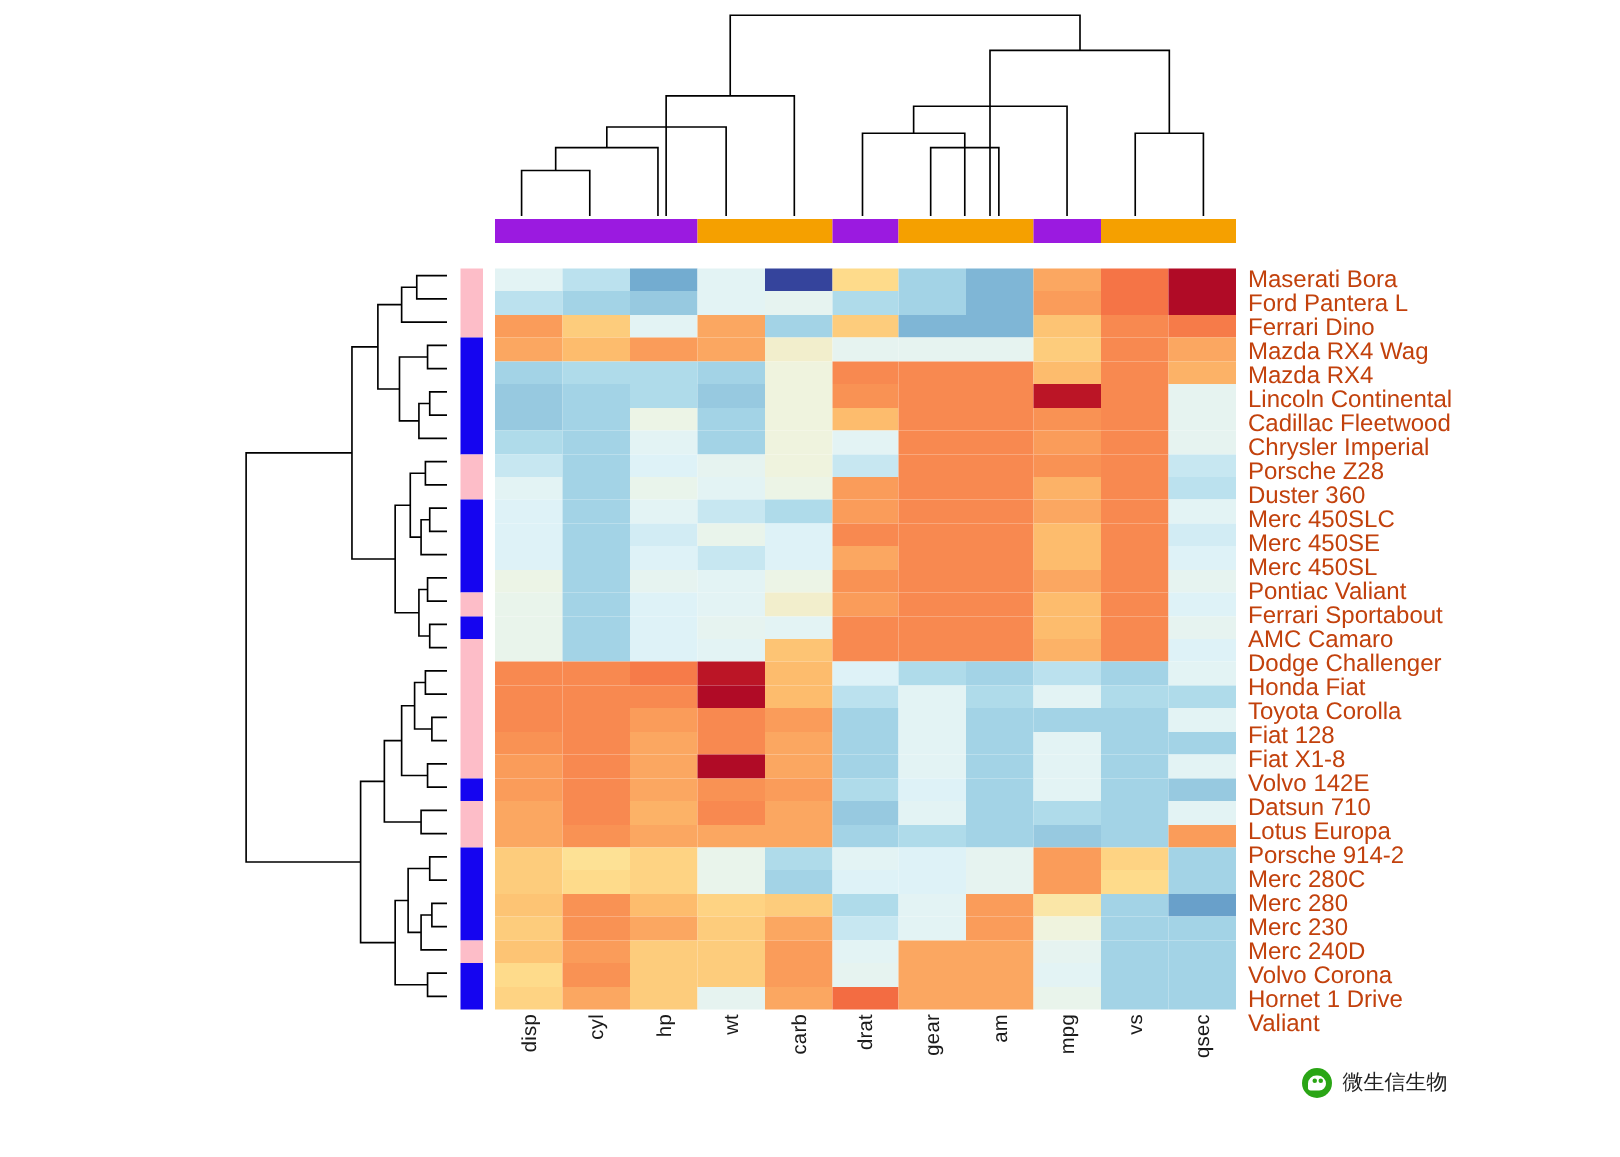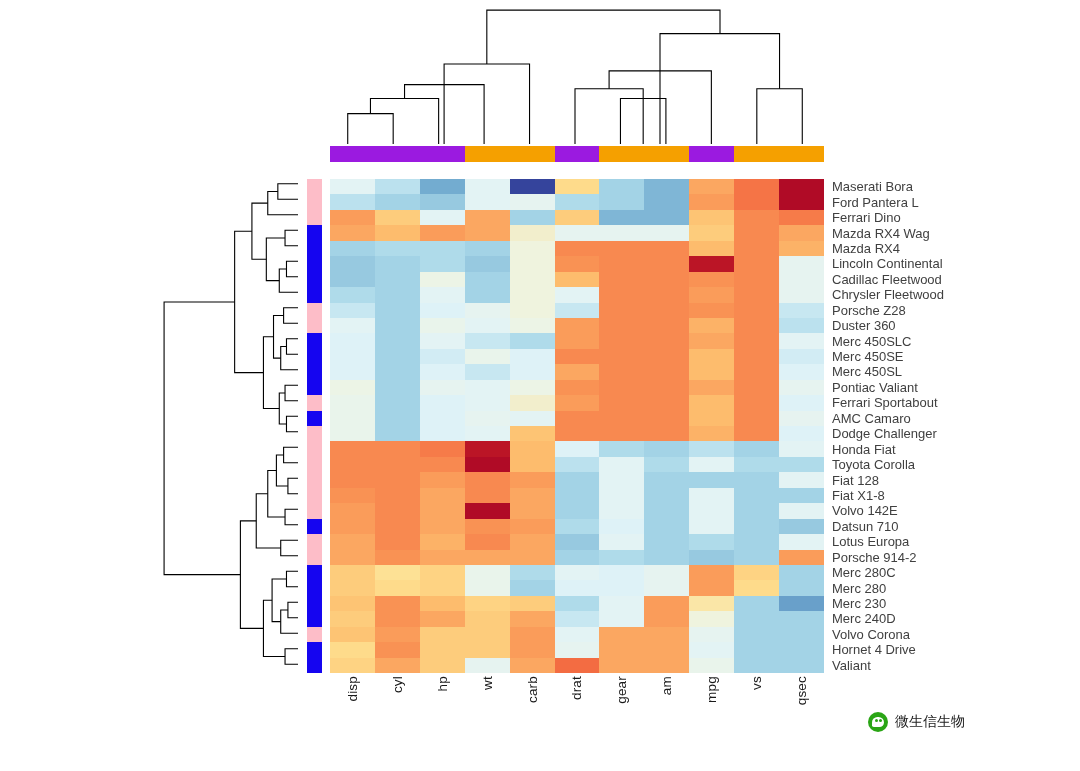--- a/index.html
+++ b/index.html
@@ -24,21 +24,21 @@
 
   
   #heat { position:absolute; left:330px; top:179px; width:494px; height:494px;
           display:grid; grid-template-columns:repeat(11,1fr); grid-auto-rows:1fr; }
   #heat .cell { width:100%; height:100%; }
 
   
   #row-labels { position:absolute; left:832px; top:179px; width:180px; height:494px;
                 display:flex; flex-direction:column; }
   #row-labels .rl { flex:1 1 0; display:flex; align-items:center;
-                    font-size:13px; color:#404040; line-height:1; white-space:nowrap; }
+                    font-size:16px; color:#c2410c; line-height:1; white-space:nowrap; }
 
   
   #col-labels { position:absolute; left:330px; top:676px; width:494px; height:80px;
                 display:grid; grid-template-columns:repeat(11,1fr); }
   #col-labels .cl { display:flex; justify-content:center; align-items:flex-start; }
   #col-labels .cl span {
     writing-mode: vertical-rl;
     transform: rotate(180deg);
     font-size:13.5px; color:#1a1a1a; white-space:nowrap; letter-spacing:0.2px;
   }
@@ -487,21 +487,21 @@
     </div>
 
 <div id="row-labels">
       <div class="rl">Maserati Bora</div>
       <div class="rl">Ford Pantera L</div>
       <div class="rl">Ferrari Dino</div>
       <div class="rl">Mazda RX4 Wag</div>
       <div class="rl">Mazda RX4</div>
       <div class="rl">Lincoln Continental</div>
       <div class="rl">Cadillac Fleetwood</div>
-      <div class="rl">Chrysler Fleetwood</div>
+      <div class="rl">Chrysler Imperial</div>
       <div class="rl">Porsche Z28</div>
       <div class="rl">Duster 360</div>
       <div class="rl">Merc 450SLC</div>
       <div class="rl">Merc 450SE</div>
       <div class="rl">Merc 450SL</div>
       <div class="rl">Pontiac Valiant</div>
       <div class="rl">Ferrari Sportabout</div>
       <div class="rl">AMC Camaro</div>
       <div class="rl">Dodge Challenger</div>
       <div class="rl">Honda Fiat</div>
@@ -510,21 +510,21 @@
       <div class="rl">Fiat X1-8</div>
       <div class="rl">Volvo 142E</div>
       <div class="rl">Datsun 710</div>
       <div class="rl">Lotus Europa</div>
       <div class="rl">Porsche 914-2</div>
       <div class="rl">Merc 280C</div>
       <div class="rl">Merc 280</div>
       <div class="rl">Merc 230</div>
       <div class="rl">Merc 240D</div>
       <div class="rl">Volvo Corona</div>
-      <div class="rl">Hornet 4 Drive</div>
+      <div class="rl">Hornet 1 Drive</div>
       <div class="rl">Valiant</div>
     </div>
 
 <div id="col-labels">
       <div class="cl">
         <span>disp</span>
       </div>
       <div class="cl">
         <span>cyl</span>
       </div>

